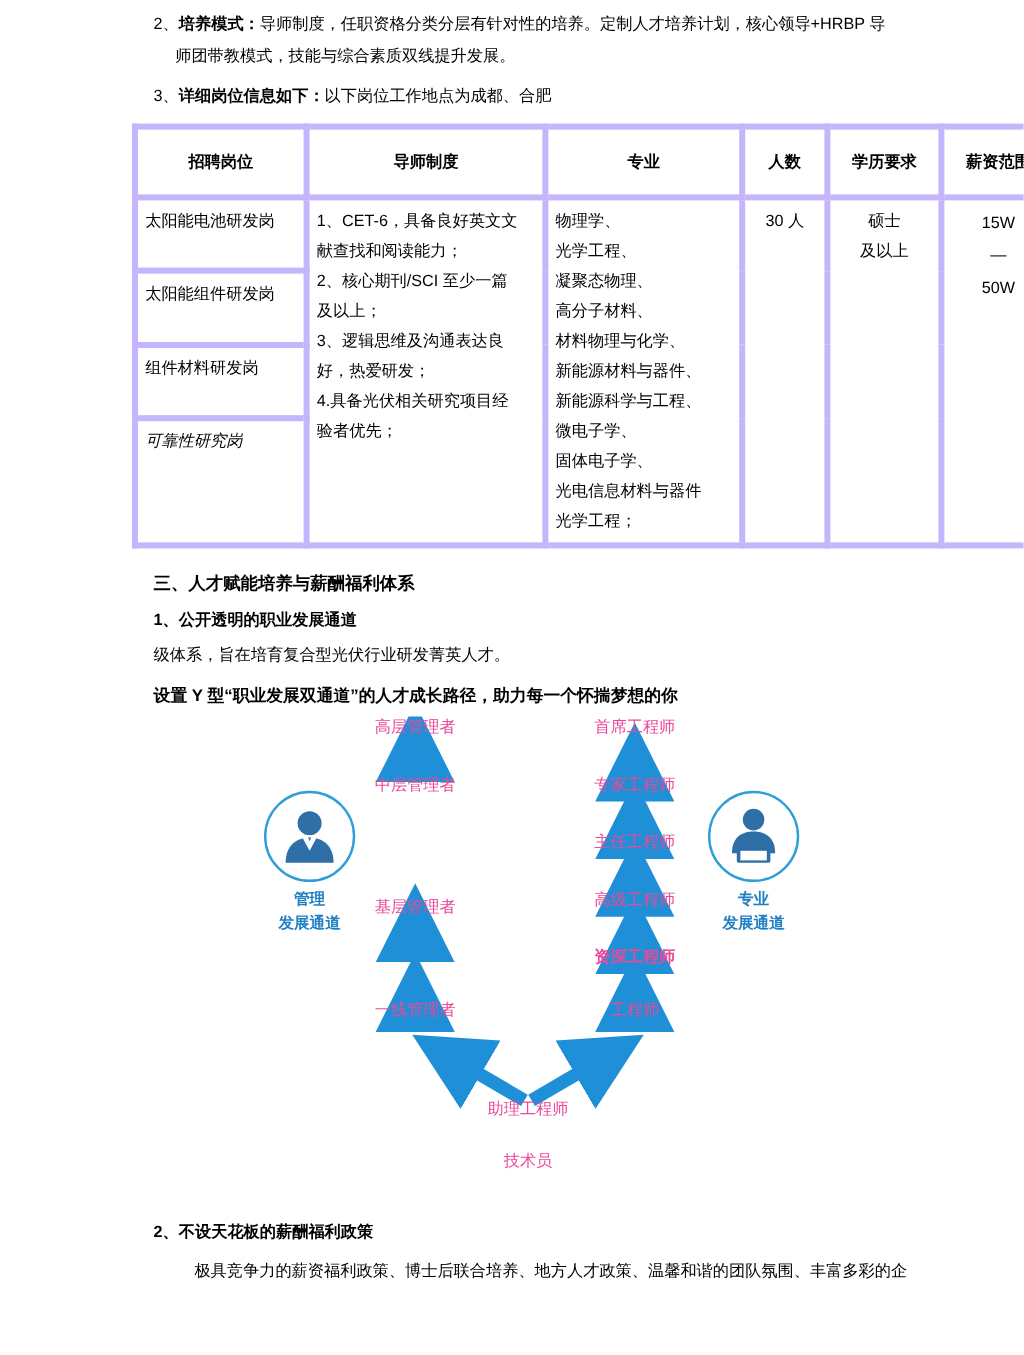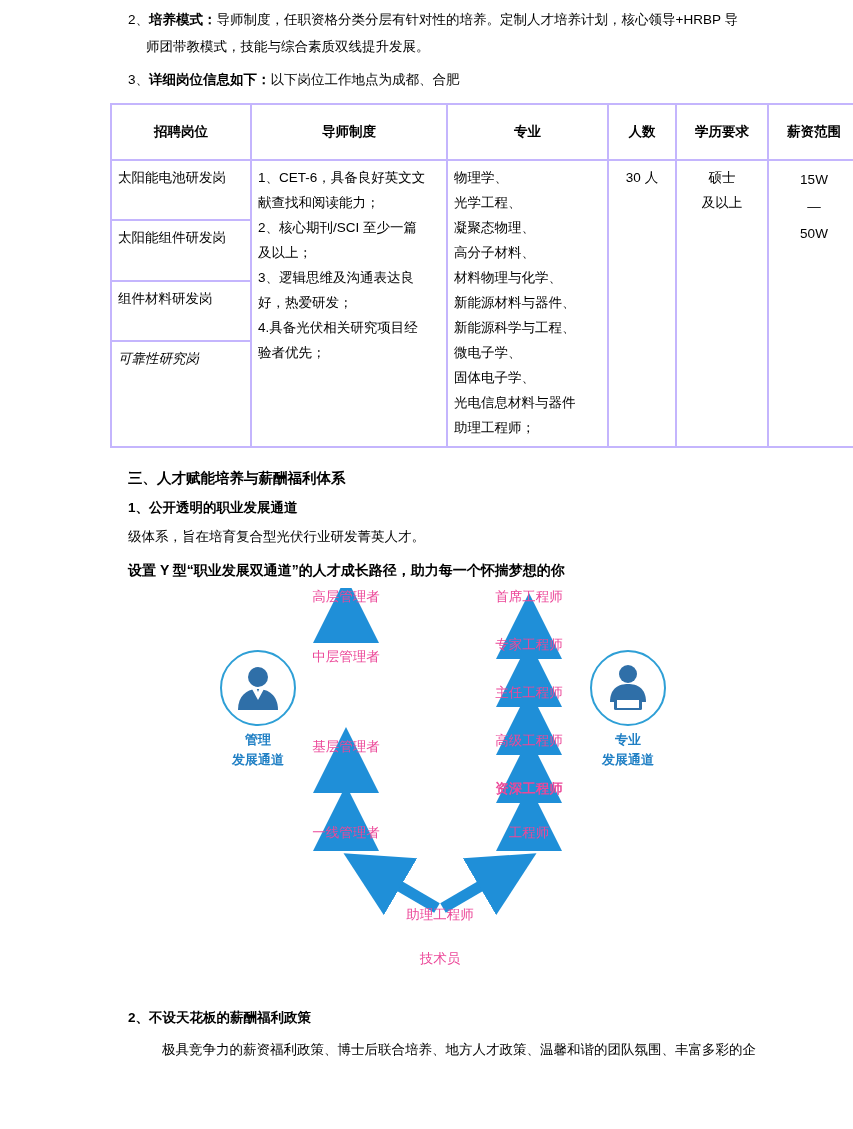--- a/index.html
+++ b/index.html
@@ -37,21 +37,21 @@
   .bold { font-weight: bold; }
 
   
   table.jobs {
     border-collapse: collapse;
     width: 713px;
     margin-top: 10px;
     table-layout: fixed;
   }
   table.jobs td, table.jobs th {
-    border: 2px solid #c4b5fd;
+    border: 5px solid #c4b5fd;
     padding: 5px 6px;
     font-size: 13.5px;
     vertical-align: top;
     line-height: 1.85;
   }
   table.jobs thead th {
     text-align: center;
     font-weight: bold;
     vertical-align: middle;
     height: 46px;
@@ -208,21 +208,21 @@
             <div>物理学、</div>
             <div>光学工程、</div>
             <div>凝聚态物理、</div>
             <div>高分子材料、</div>
             <div>材料物理与化学、</div>
             <div>新能源材料与器件、</div>
             <div>新能源科学与工程、</div>
             <div>微电子学、</div>
             <div>固体电子学、</div>
             <div>光电信息材料与器件</div>
-            <div>助理工程师；</div>
+            <div>光学工程；</div>
           </td>
           <td class="center-mid" rowspan="4">30 人</td>
           <td class="center-mid" rowspan="4">
             <div>硕士</div>
             <div>及以上</div>
           </td>
           <td class="center-mid" rowspan="4">
             <span class="sal-line">15W</span>
             <span class="sal-line">—</span>
             <span class="sal-line">50W</span>
@@ -272,21 +272,21 @@
           <line x1="419" y1="66" x2="419" y2="38" marker-end="url(#ah)"></line>
         </g>
 
         <g stroke="#1f8fd8" stroke-width="11" fill="none">
           <line x1="327" y1="320" x2="262" y2="282" marker-end="url(#ah)"></line>
           <line x1="333" y1="320" x2="398" y2="282" marker-end="url(#ah)"></line>
         </g>
       </svg>
 
       <div class="node" style="left:186px; top:0px; width:100px;">高层管理者</div>
-      <div class="node" style="left:186px; top:60px; width:100px;font-family:Liberation Serif, serif;">中层管理者</div>
+      <div class="node" style="left:186px; top:48px; width:100px;font-family:Liberation Serif, serif;">中层管理者</div>
       <div class="node" style="left:186px; top:150px; width:100px;">基层管理者</div>
       <div class="node" style="left:186px; top:236px; width:100px;">一线管理者</div>
 
       <div class="node" style="left:369px; top:0px; width:100px;">首席工程师</div>
       <div class="node" style="left:369px; top:48px; width:100px;">专家工程师</div>
       <div class="node" style="left:369px; top:96px; width:100px;">主任工程师</div>
       <div class="node" style="left:369px; top:144px; width:100px;">高级工程师</div>
       <div class="node" style="left:369px; top:192px; width:100px;font-weight:bold;">资深工程师</div>
       <div class="node" style="left:369px; top:236px; width:100px;">工程师</div>
 

